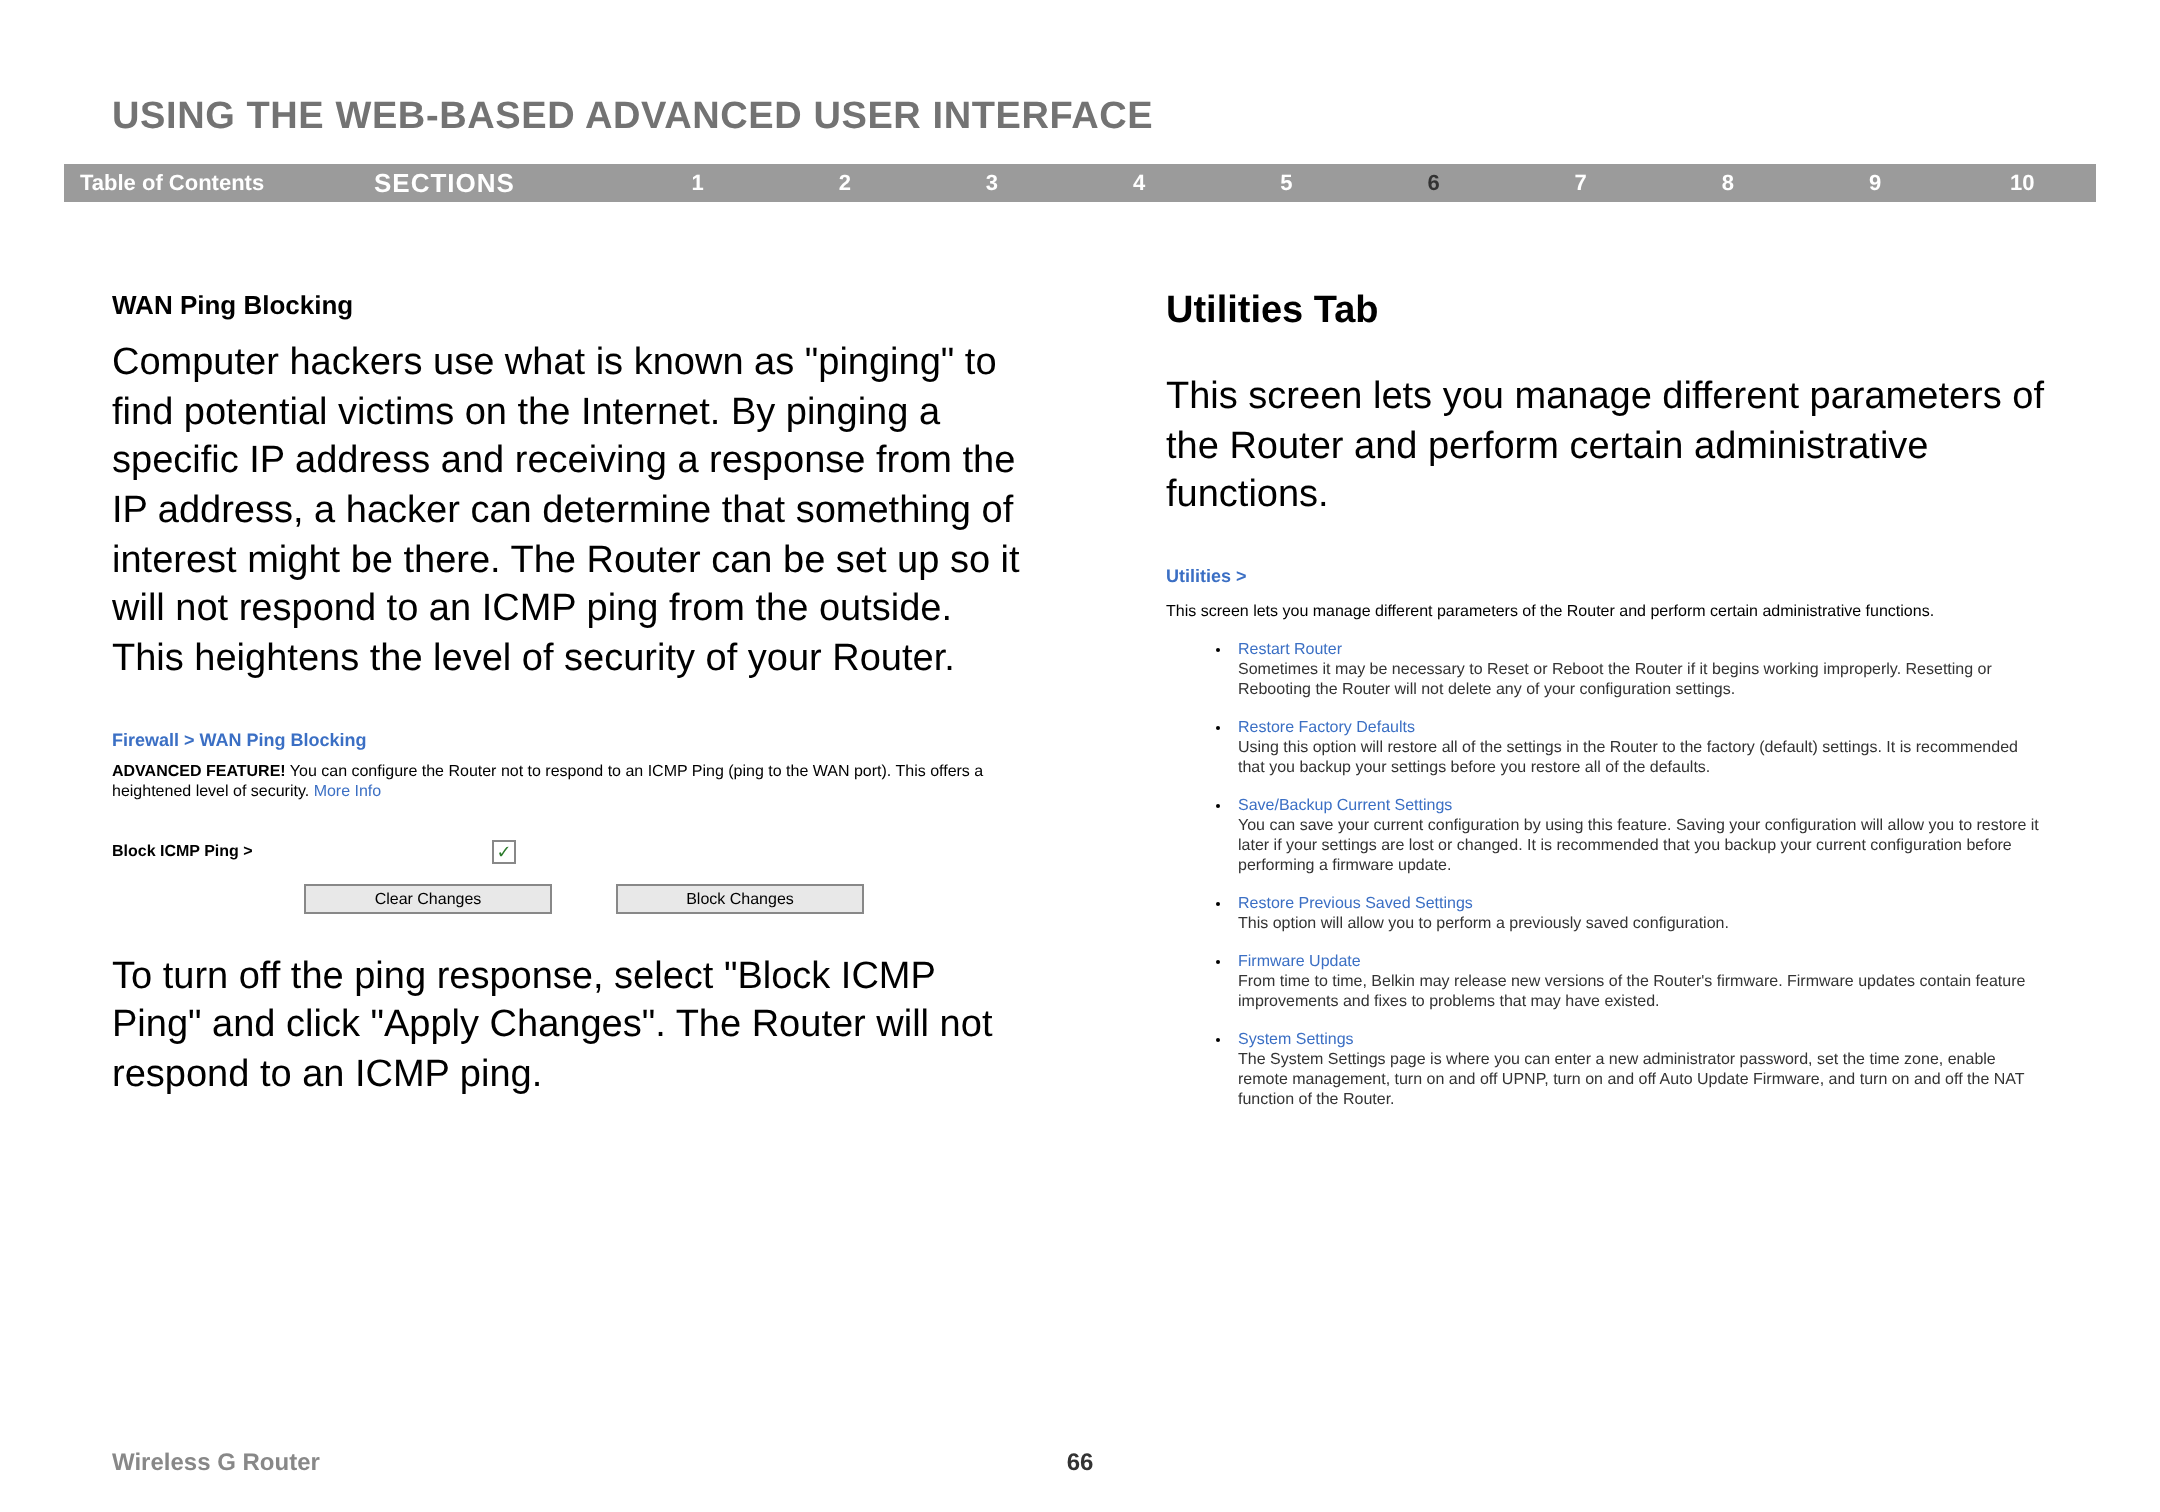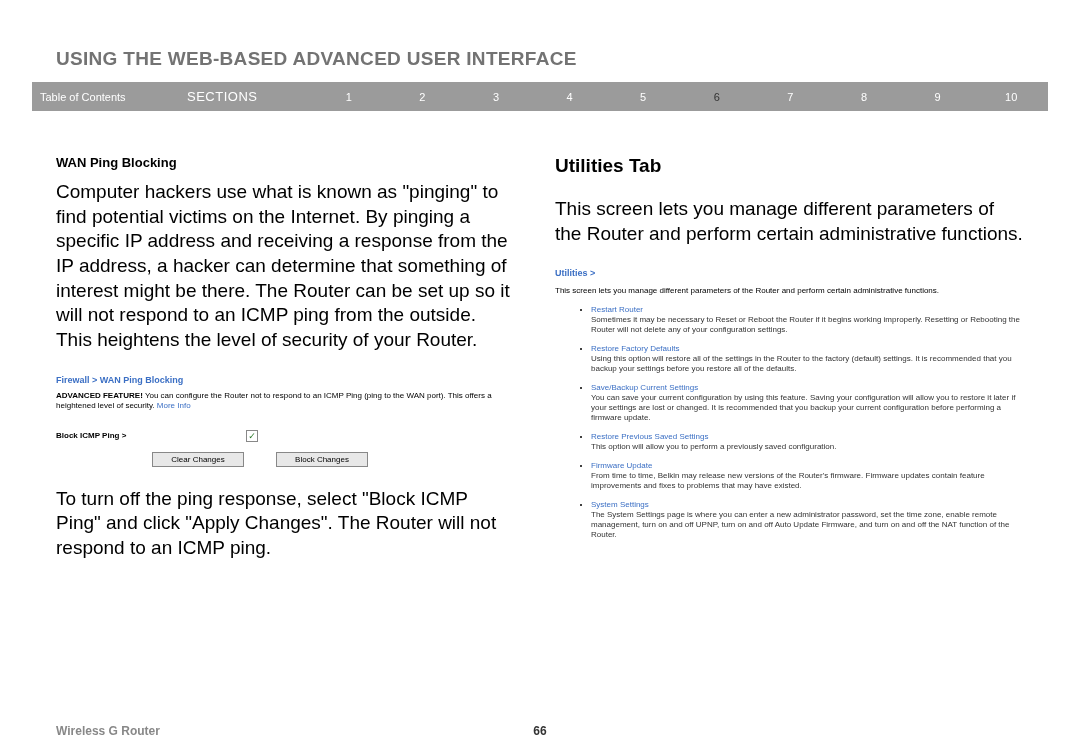--- a/index.html
+++ b/index.html
@@ -13,26 +13,26 @@
 .page-title {
   font-size: 19px;
   font-weight: bold;
   color: #737373;
   padding: 48px 0 0 56px;
   letter-spacing: 0.3px;
 }
 .nav-bar {
   display: flex;
   align-items: center;
-  height: 29px;
+  height: 19px;
   margin: 12px 32px 0 32px;
   background: #9b9b9b;
   color: #fff;
   font-size: 11px;
-  font-weight: normal;
+  font-weight: bold;
 }
 .nav-toc {
   padding: 0 0 0 8px;
   width: 155px;
 }
 .nav-sections-label {
   width: 125px;
   font-size: 13px;
   letter-spacing: 0.5px;
 }
@@ -40,21 +40,21 @@
   flex: 1;
   text-align: center;
   cursor: pointer;
 }
 .nav-num.active {
   color: #333;
 }
 .content {
   display: flex;
   padding: 44px 56px 0 56px;
-  gap: 44px;
+  gap: 72px;
 }
 .col-left {
   width: 455px;
 }
 .col-right {
   flex: 1;
 }
 .section-heading {
   font-size: 13px;
   font-weight: bold;
@@ -106,21 +106,21 @@
   justify-content: center;
   font-size: 9px;
   color: #2a7a2a;
 }
 .button-row {
   display: flex;
   gap: 32px;
   margin-left: 96px;
 }
 .btn {
-  width: 92px;
+  width: 124px;
   height: 15px;
   border: 1px solid #888;
   background: #e8e8e8;
   font-size: 8px;
   text-align: center;
   line-height: 14px;
   cursor: pointer;
 }
 .utilities-link {
   font-size: 9px;

